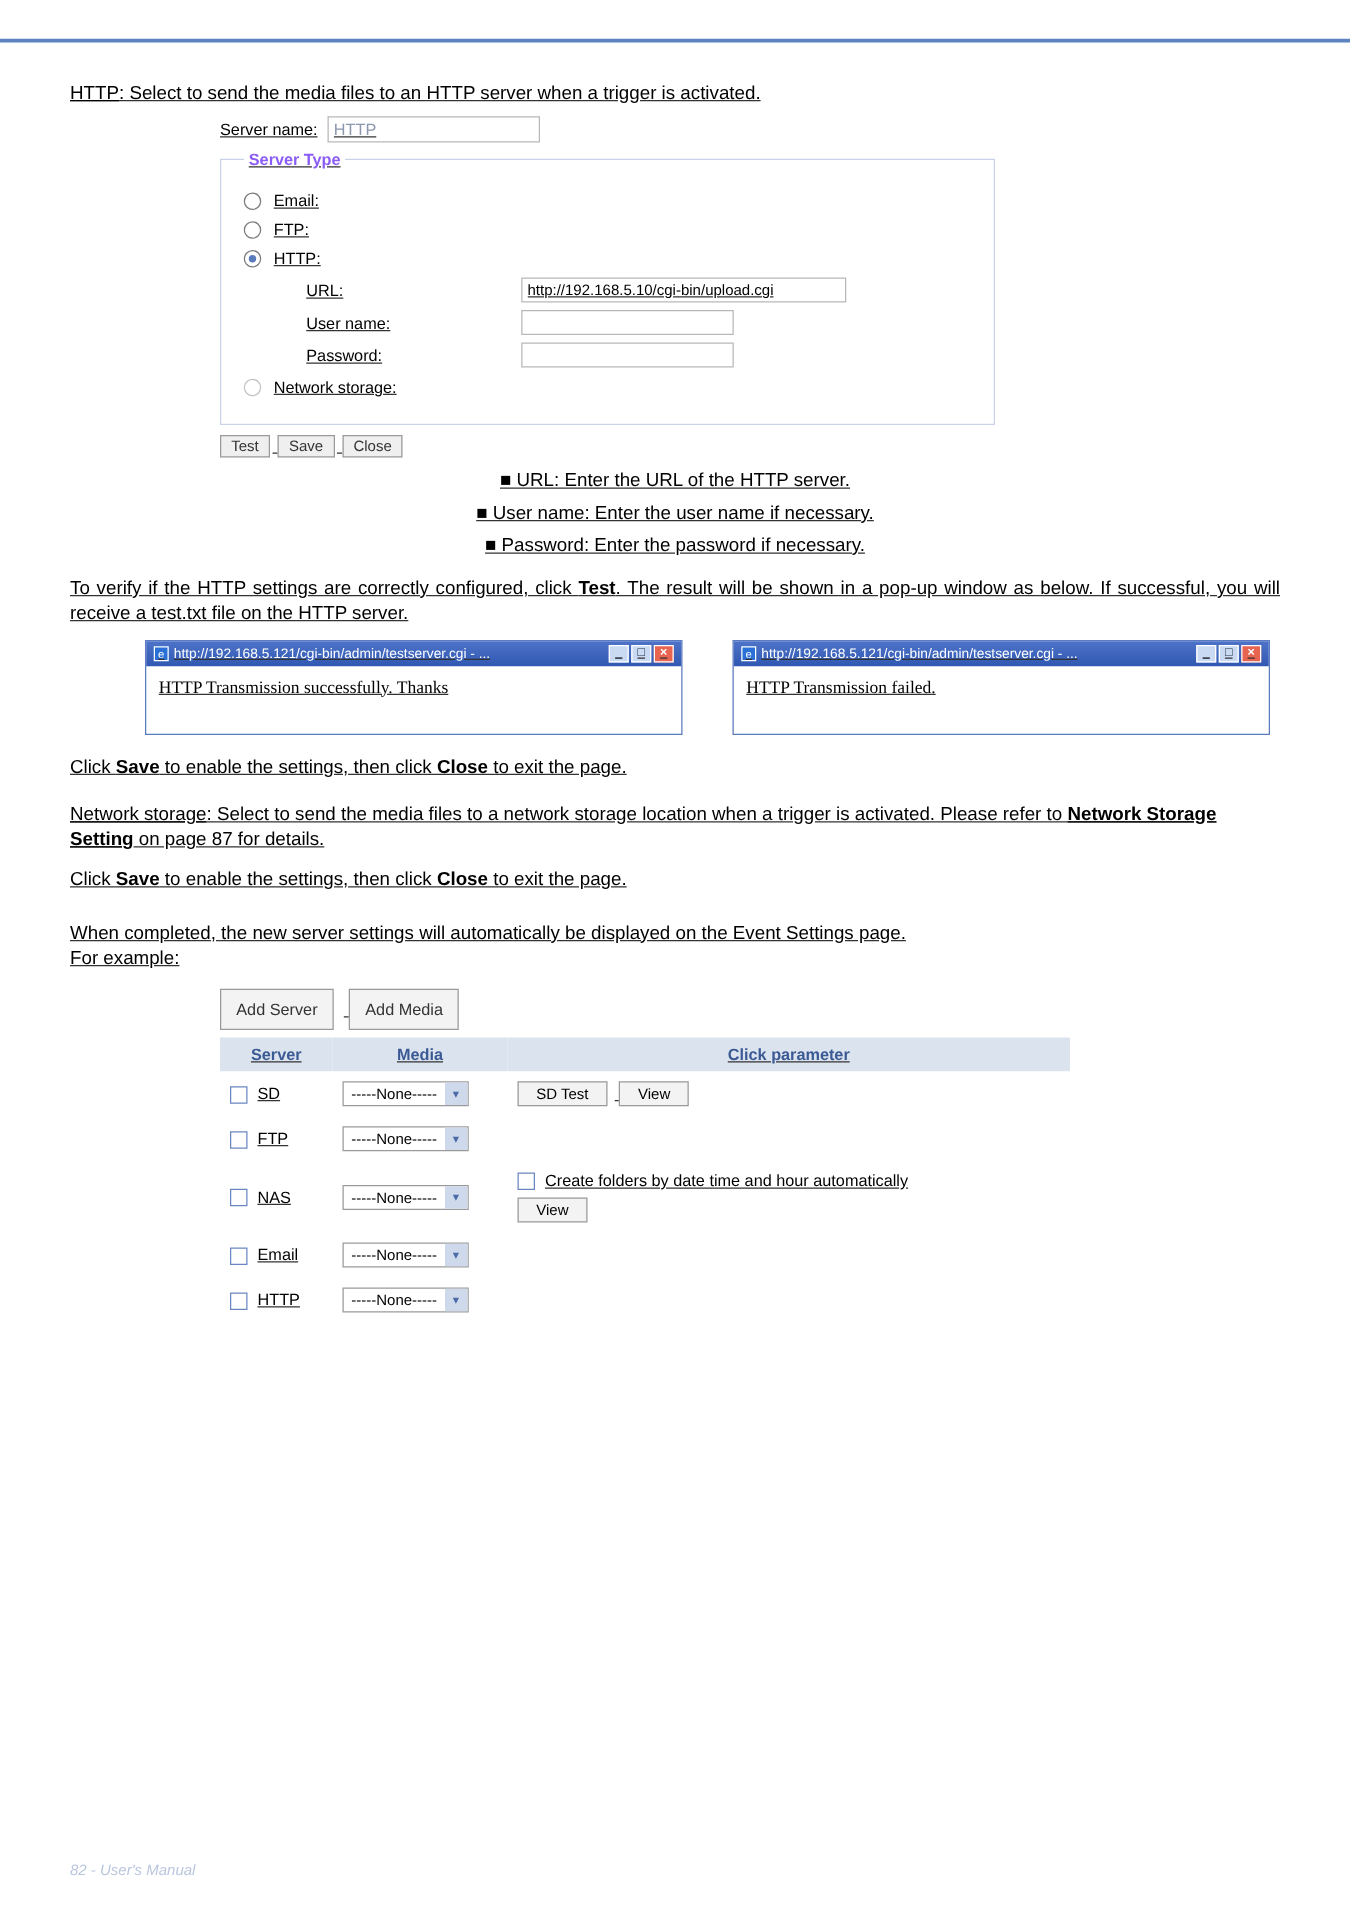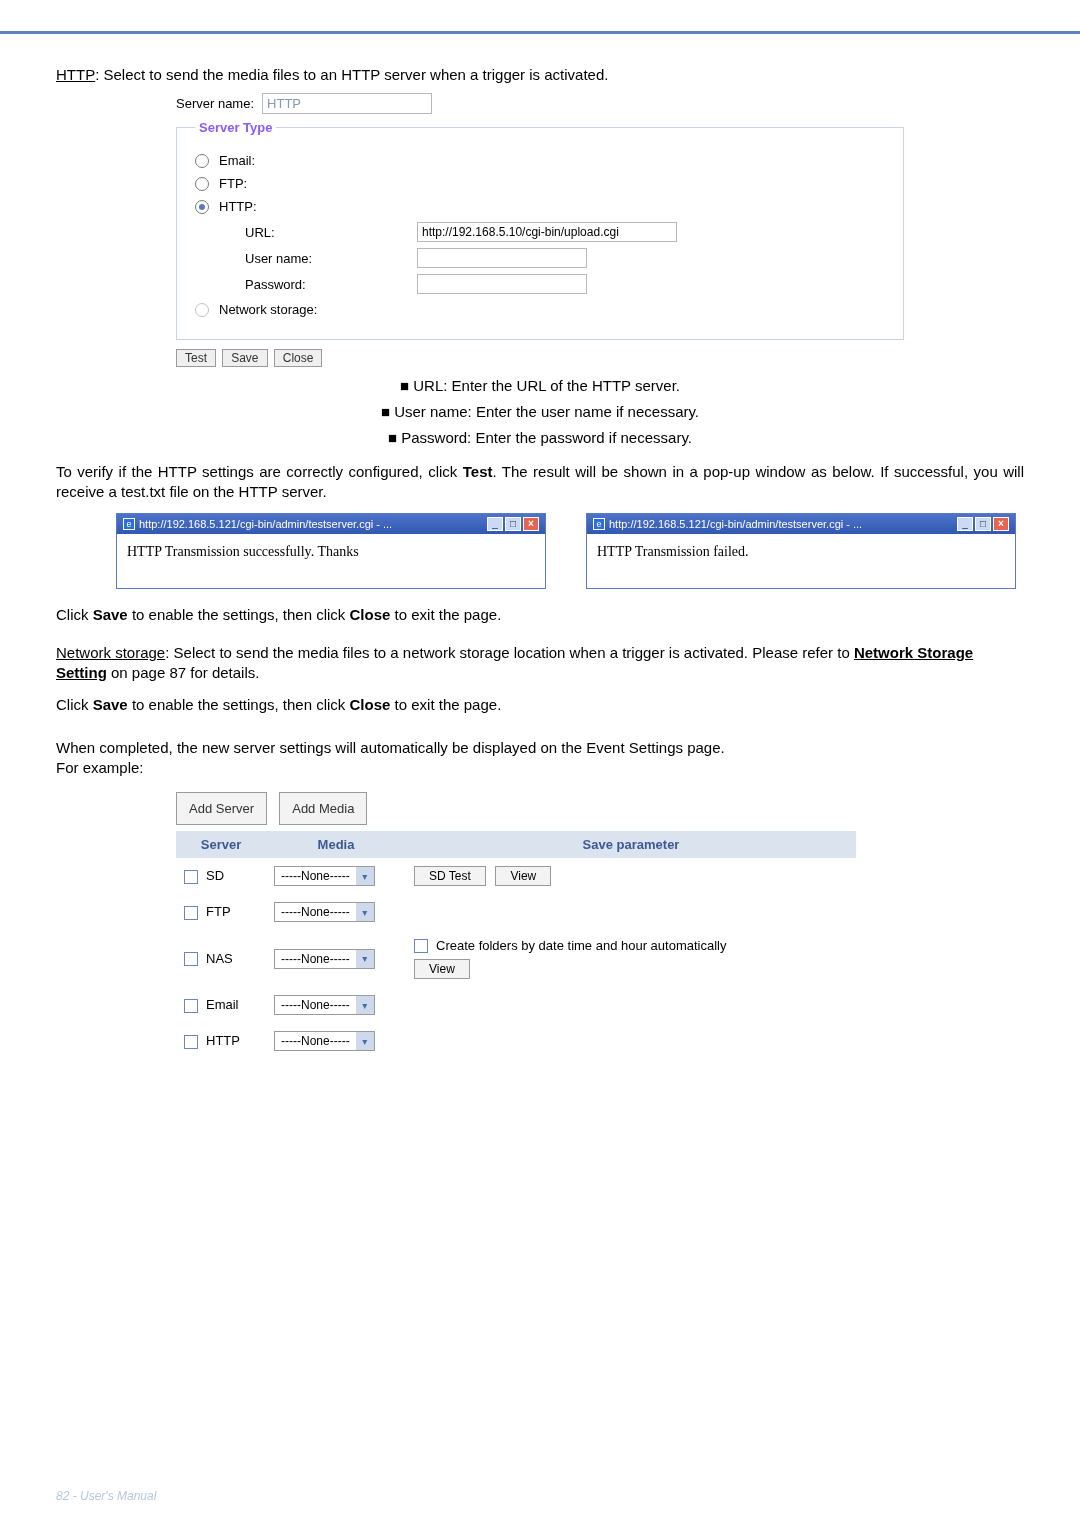--- a/index.html
+++ b/index.html
@@ -1,23 +1,23 @@
 <!DOCTYPE html>
 <html><head>
 <meta charset="utf-8">
 <style>
   * { box-sizing: border-box; margin: 0; padding: 0; }
   body { font-family: Arial, Helvetica, sans-serif; background: #fff; color: #333; font-size: 15px; }
   .page { width: 1080px; margin: 0 auto; background: #fff; min-height: 1527px; position: relative; }
   .topband { height: 34px; background: #fff; border-bottom: 3px solid #5d83c1; }
   .header { background: #5d83c1; color: #fff; padding: 10px 18px; font-style: italic; font-weight: bold; font-size: 14px; }
-  .content { padding: 32px 56px 0 56px; }
+  .content { padding: 32px 56px 0 56px; text-decoration: underline; }
   .intro { margin-bottom: 10px; color: #000; }
   .intro .u { text-decoration: underline; }
-  .serverbox { margin: 6px 0 6px 120px; width: 728px; }
+  .serverbox { margin: 6px 0 6px 120px; width: 620px; }
   .snrow { display: flex; align-items: center; margin-bottom: 6px; }
   .snlabel { font-size: 13px; margin-right: 8px; color:#000; }
   .txtinput { border: 1px solid #b8b8b8; padding: 2px 4px; font-size: 13px; color: #8b97ae; width: 170px; background:#fff; }
   fieldset.server-type { border: 1px solid #c9d3e8; padding: 10px 18px 14px 18px; }
   fieldset.server-type legend { color: #8b5cf6; font-weight: bold; font-size: 13px; padding: 0 4px; }
   .radio-row { display: flex; align-items: center; margin: 8px 0; font-size: 13px; color: #000; }
   .radio { width: 14px; height: 14px; border: 1px solid #7a7a7a; border-radius: 50%; margin-right: 10px; display: inline-block; position: relative; background:#fff; }
   .radio.selected::after { content:""; position:absolute; width:6px; height:6px; background:#5a7bbd; border-radius:50%; top:3px; left:3px; }
   .radio.disabled { border-color:#c2c2c2; }
   .httpfields { margin-left: 50px; }
@@ -168,21 +168,21 @@
     <div class="eventtable">
       <div class="addbtns">
         <span class="addbtn">Add Server</span>
         <span class="addbtn">Add Media</span>
       </div>
       <table class="evt">
         <tbody>
             <tr>
           <th style="width:90px;">Server</th>
           <th style="width:140px;">Media</th>
-          <th>Save parameter</th>
+          <th>Click parameter</th>
         </tr>
         <tr>
           <td><span class="chk"></span><span>SD</span></td>
           <td>
             <span class="sel">
               <span class="seltext">-----None-----</span>
                   <span class="selarrow">▾</span>
             </span>
           </td>
           <td>

